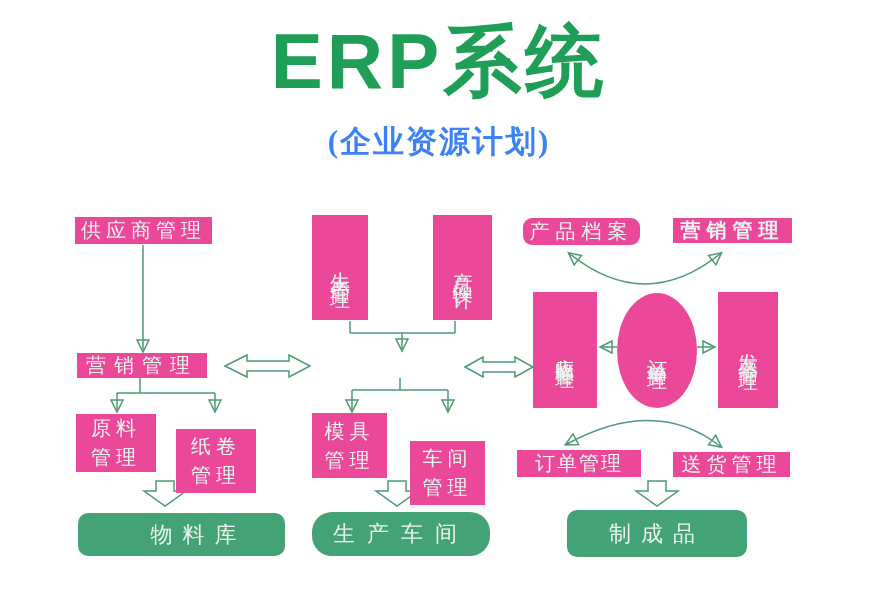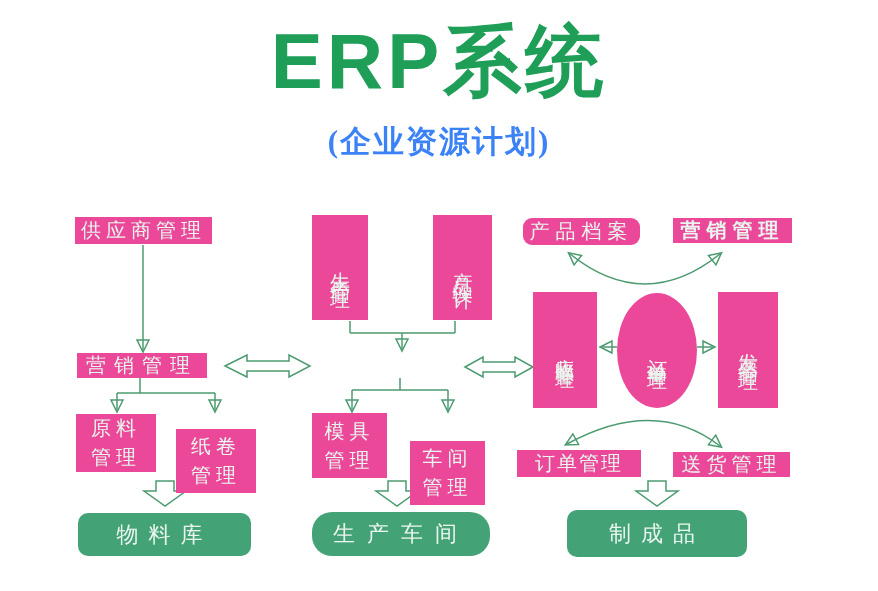--- a/index.html
+++ b/index.html
@@ -72,21 +72,21 @@
   <div class="subtitle">(企业资源计划)</div>
 
   <div class="node" style="left:75px;top:217px;width:137px;height:27px;">供应商管理</div>
   <div class="node" style="left:77px;top:353px;width:130px;height:25px;letter-spacing:8px;">营销管理</div>
   <div class="node" style="left:76px;top:414px;width:80px;height:58px;">
     <span style="width:56px;">原料管理</span>
   </div>
   <div class="node" style="left:176px;top:413px;width:80px;height:64px;margin-top:16px;">
     <span style="width:56px;">纸卷管理</span>
   </div>
-  <div class="node rounded" style="left:78px;top:513px;width:173px;height:43px;font-size:22px;letter-spacing:10px;">物料库</div>
+  <div class="node rounded" style="left:78px;top:513px;width:173px;height:43px;font-size:22px;letter-spacing:10px;padding-left:34px;">物料库</div>
 
   <div class="node v" style="left:312px;top:215px;width:56px;height:105px;letter-spacing:6px;">生产管理</div>
   <div class="node v" style="left:433px;top:215px;width:59px;height:105px;letter-spacing:6px;">产品设计</div>
   <div class="node" style="left:312px;top:413px;width:75px;height:65px;">
     <span style="width:56px;">模具管理</span>
   </div>
   <div class="node" style="left:410px;top:413px;width:75px;height:64px;margin-top:28px;">
     <span style="width:56px;">车间管理</span>
   </div>
   <div class="node rounded" style="left:312px;top:512px;width:178px;height:44px;font-size:22px;letter-spacing:12px;border-radius:20px;">生产车间</div>

